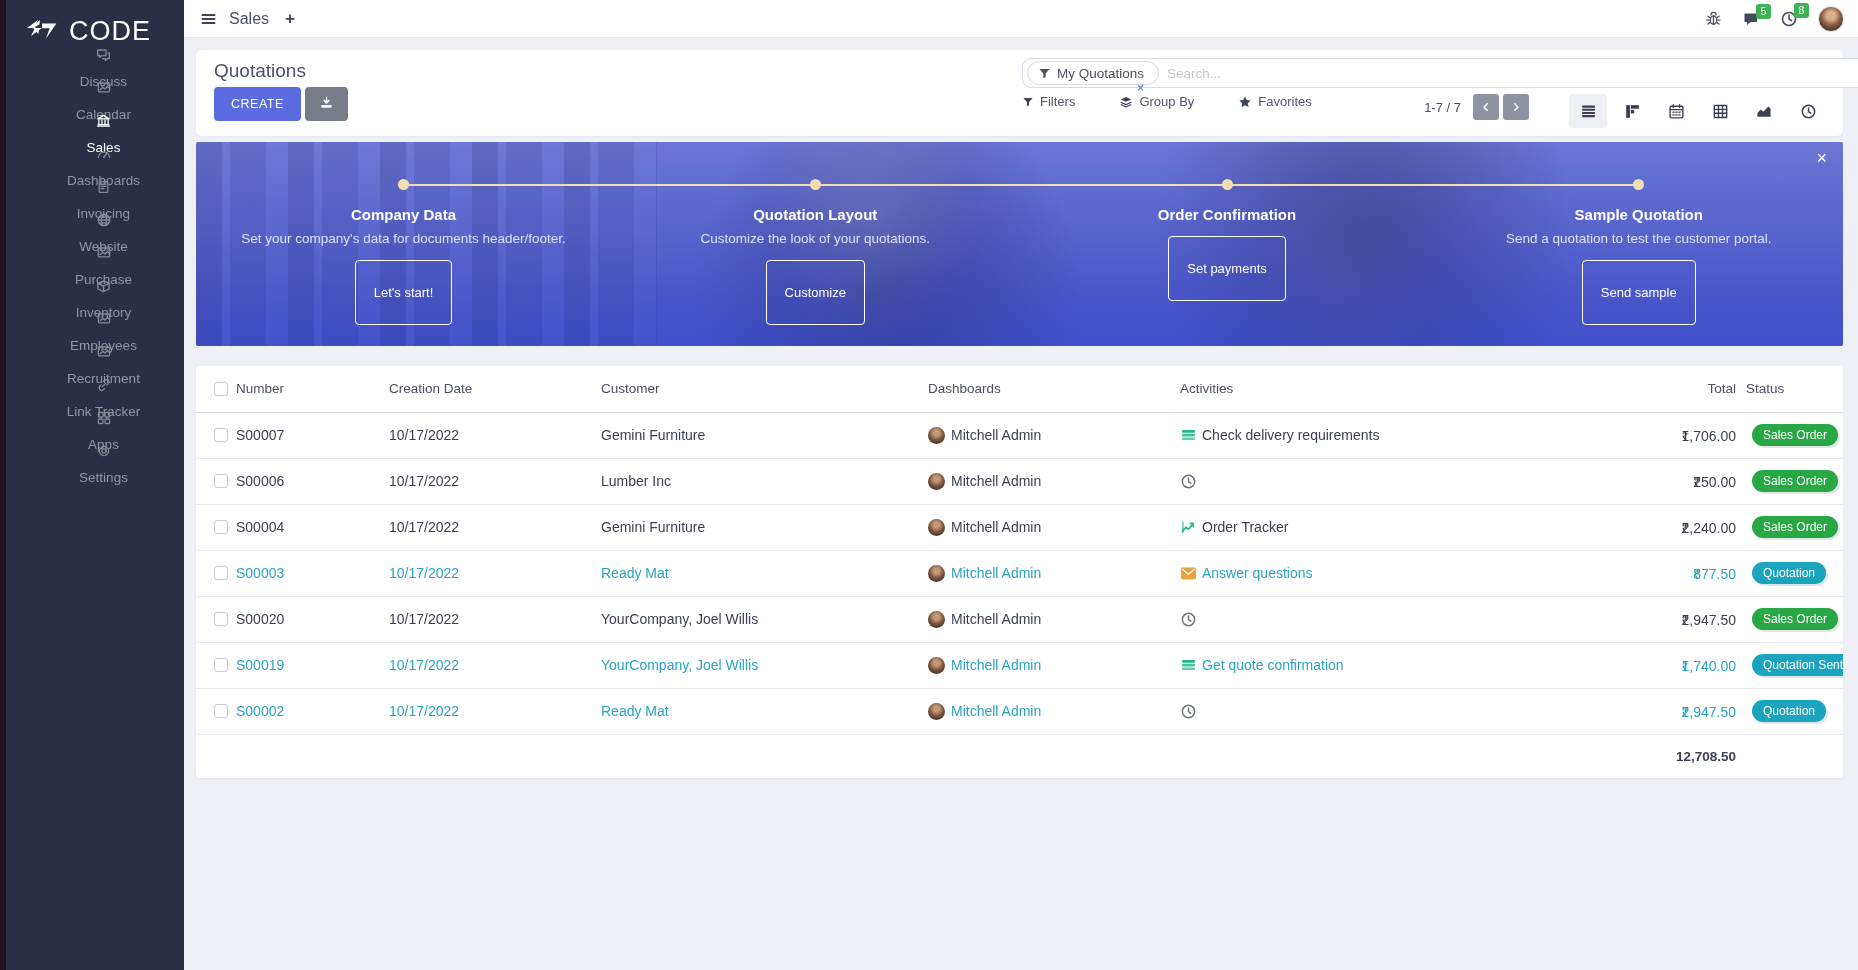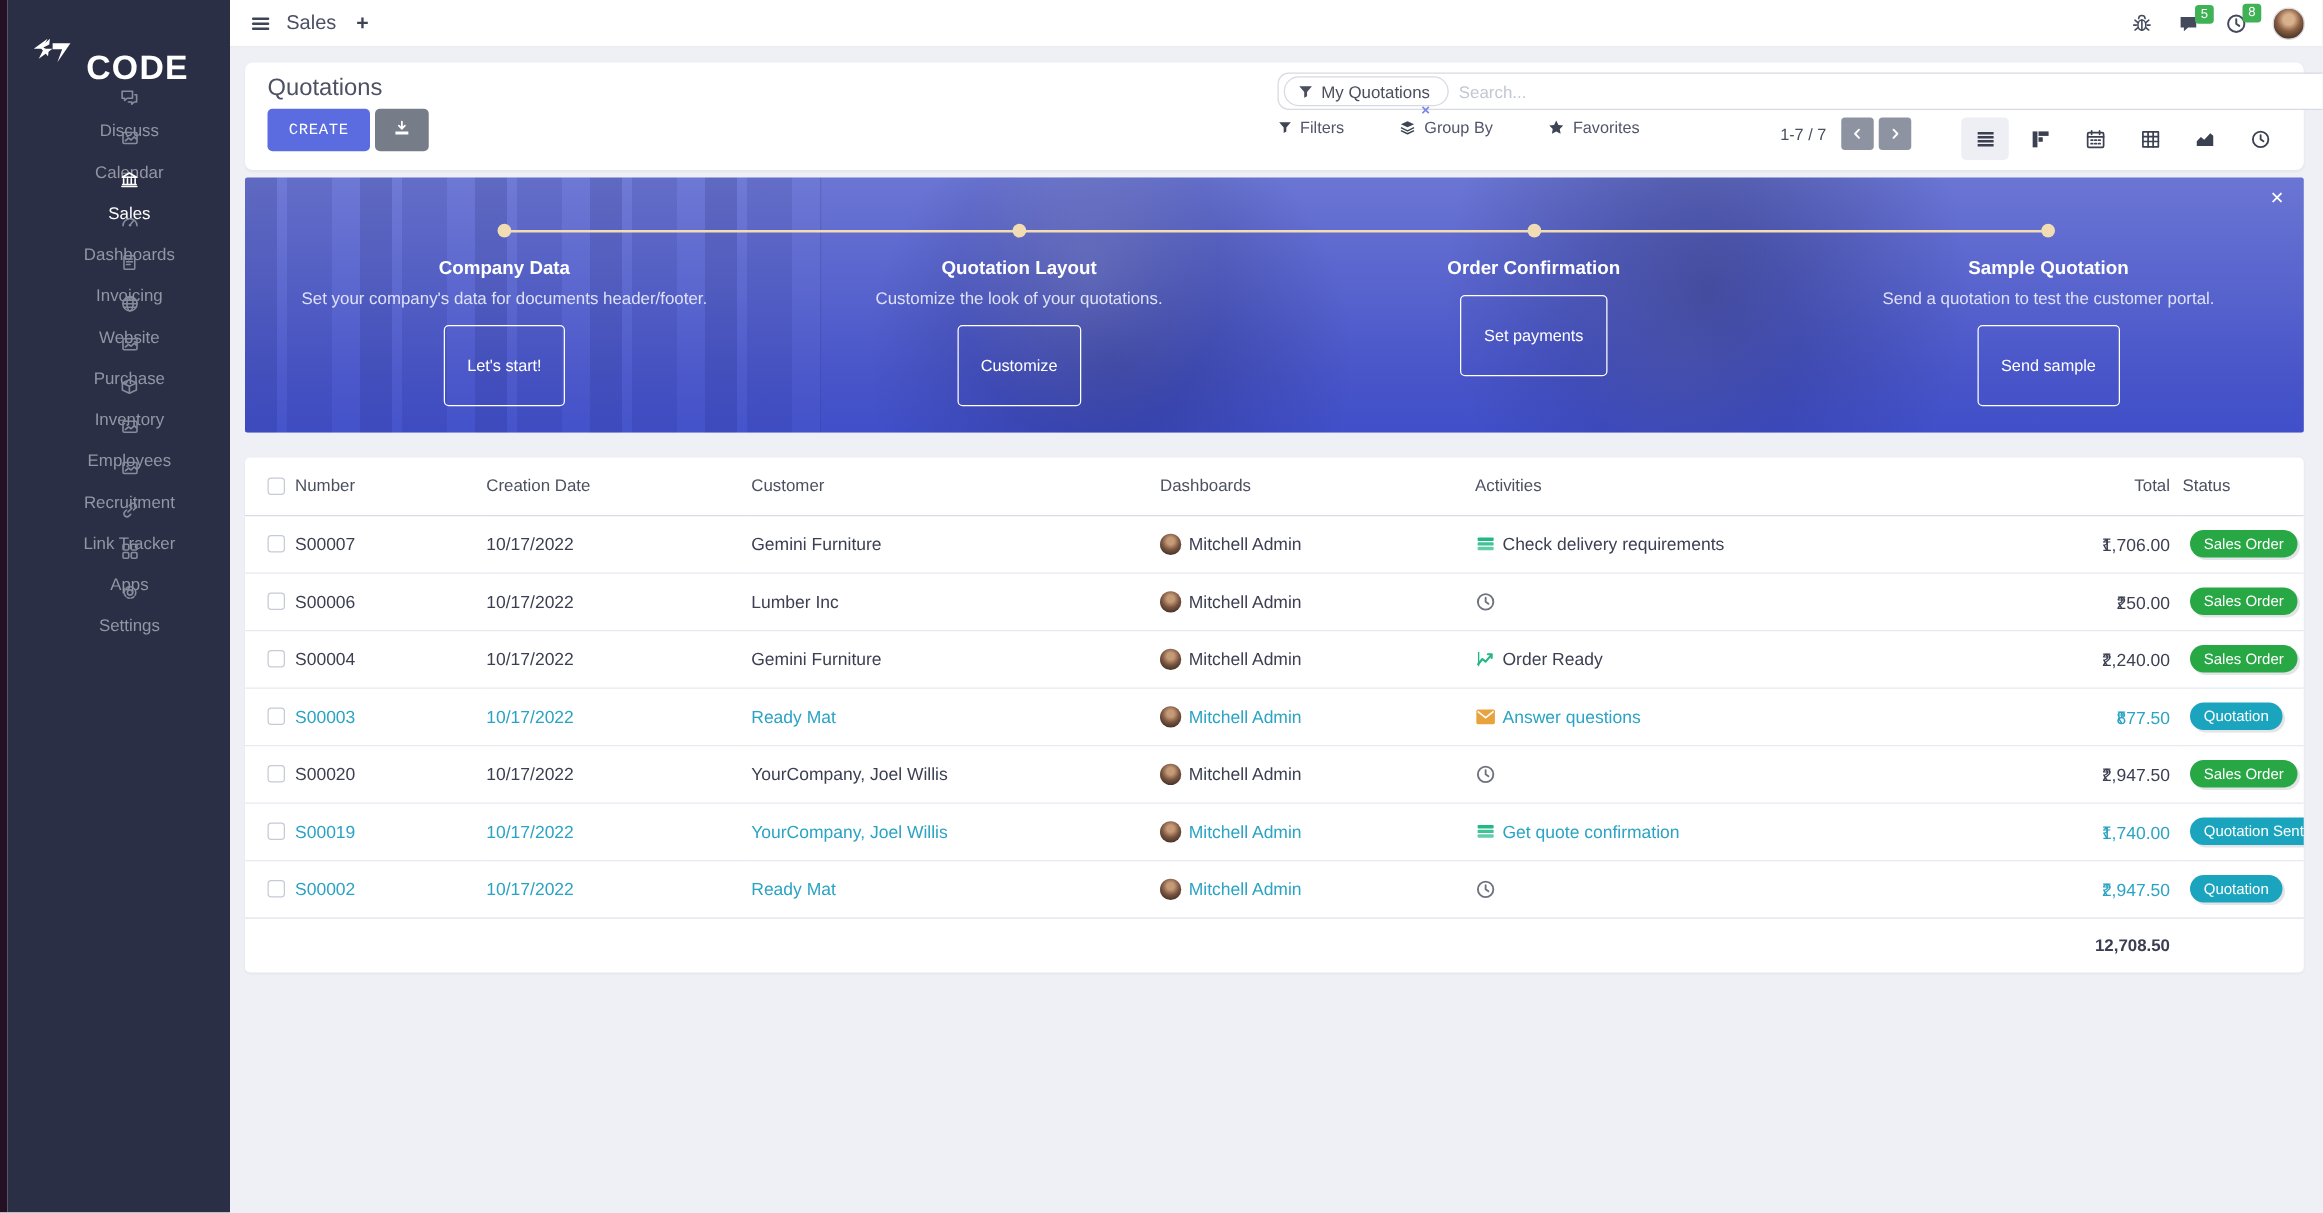--- a/index.html
+++ b/index.html
@@ -14,42 +14,42 @@
   .icon{display:inline-flex;align-items:center;justify-content:center;line-height:0;}
   .icon svg{display:block;}
 
   
   #edge-strip{position:absolute;left:0;top:0;width:6px;height:970px;background:var(--strip);}
 
   
   #sidebar{position:absolute;left:6px;top:0;width:178px;height:970px;background:var(--sidebar-bg);}
   #logo{display:flex;align-items:center;gap:9px;padding:16px 0 0 20px;cursor:pointer;}
   #logo .logo-mark svg{display:block;}
-  #logo .logo-text{color:#fff;font-size:27px;font-weight:bold;letter-spacing:1px;margin-top:23px;}
+  #logo .logo-text{color:#fff;font-size:27px;font-weight:normal;letter-spacing:1px;}
   #menu-label{color:#61657b;font-size:11px;letter-spacing:1.5px;font-weight:bold;padding:36px 0 6px 16px;}
   .side-item{display:flex;align-items:center;gap:11px;height:33px;padding-left:17px;color:#9296a5;font-size:13.5px;cursor:pointer;flex-direction:column;}
   .side-item .icon{width:18px;color:#878b9c;}
   .side-item.active{color:#ffffff;}
   .side-item.active .icon{color:#ffffff;}
 
   
   #topbar{position:absolute;left:184px;top:0;width:1674px;height:38px;background:#fff;border-bottom:1px solid #e3e6ec;display:flex;align-items:center;}
   #topbar .hamburger{margin-left:16px;color:#3e4454;cursor:pointer;}
   #topbar .tb-title{margin-left:12px;font-size:16px;color:#4a4f63;}
   #topbar .tb-plus{margin-left:16px;font-size:17px;font-weight:bold;color:#3e4454;cursor:pointer;}
   #topbar-right{margin-left:auto;display:flex;align-items:center;gap:20px;padding-right:14px;}
   .tb-ic{position:relative;color:#434a5c;cursor:pointer;}
   .tb-badge{position:absolute;top:-7px;right:-11px;background:#3eb254;color:#fff;font-size:10.5px;min-width:15px;height:15px;border-radius:3px;display:flex;align-items:center;justify-content:center;padding:0 2px;}
   #avatar{width:26px;height:26px;border-radius:50%;background:radial-gradient(circle at 50% 36%,#d9b08c 22%,#8a5f43 48%,#4a3527 78%,#2c2019 100%);border:1px solid #d8dbe2;cursor:pointer;}
 
   
   #control-panel{position:absolute;left:196px;top:50px;width:1647px;height:86px;background:var(--card);border-radius:6px;box-shadow:0 1px 2px rgba(40,45,70,.05);}
   #cp-title{position:absolute;left:18px;top:10px;font-size:19px;color:#4d5164;}
   #cp-buttons{position:absolute;left:18px;top:37px;display:flex;gap:4px;}
-  #create-btn{background:var(--indigo);color:#fff;border:none;border-radius:4px;font-size:12.5px;letter-spacing:.5px;padding:10px 17px;font-family:Liberation Mono, monospace;cursor:pointer;}
+  #create-btn{background:var(--indigo);color:#fff;border:none;border-radius:4px;font-size:12.5px;letter-spacing:.5px;padding:10px 17px;font-family:Liberation Sans, sans-serif;cursor:pointer;}
   #export-btn{background:var(--graybtn);color:#fff;border:none;border-radius:4px;padding:8px 14px;cursor:pointer;}
   
   #search-box{position:absolute;left:826px;top:8px;width:1007px;height:30px;background:#fff;border:1px solid #d7dae2;border-radius:9px;display:flex;align-items:center;cursor:text;}
   #facet-chip{position:relative;display:flex;align-items:center;gap:6px;border:1px solid #d7dae2;border-radius:14px;height:24px;padding:0 14px 0 10px;margin-left:4px;font-size:13.5px;color:#4a4e5d;background:#fff;cursor:pointer;}
   #facet-chip .icon{color:#4a4e5d;}
   #facet-remove{position:absolute;right:14px;bottom:-11px;color:#7b87ea;font-size:12px;font-weight:bold;cursor:pointer;}
   #search-placeholder{margin-left:8px;font-size:13.5px;color:#c3c7d2;}
   
   #cp-row2{position:absolute;left:826px;top:44px;right:16px;height:34px;display:flex;align-items:flex-start;}
   .cp-tool{display:flex;align-items:center;gap:6px;font-size:13px;color:#51566a;margin-right:44px;cursor:pointer;}
@@ -516,21 +516,21 @@
           </td>
           <td>
             <span class="act">
               <span class="icon ic-green">
                 <svg width="17" height="16" viewBox="0 0 16 16" stroke="currentColor" fill="none" stroke-width="1.7" stroke-linecap="round" stroke-linejoin="round">
                   <path d="M2 12.4l3.4-4.2 2.6 2.1 4.6-5.4"></path>
                   <path d="M9.8 4.4h3v3"></path>
                   <path d="M2.4 3v10.4" stroke-width="1.1"></path>
                 </svg>
               </span>
-              <span class="act-label">Order Ready</span>
+              <span class="act-label">Order Tracker</span>
             </span>
           </td>
           <td class="cell-total"><span class="cur">₹</span><span>2,240.00</span></td>
           <td class="cell-status"><span class="badge success">Sales Order</span></td>
         </tr>
         <tr class="accent">
           <td class="cell-check">
             <input type="checkbox" class="chk" style="">
           </td>
           <td>S00003</td>

